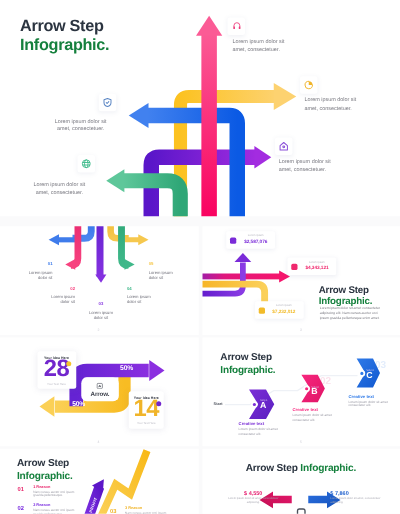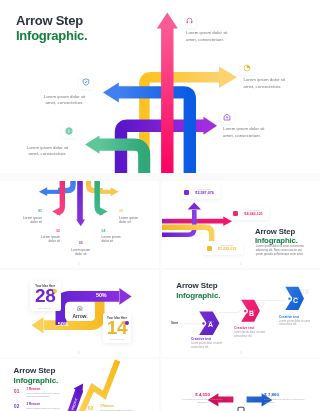--- a/index.html
+++ b/index.html
@@ -446,20 +446,23 @@
     <div class="rbd">Nam cursus auctor orci ipsum gravida pellentesque.</div>
   </div>
   <div class="rnum" style="left:88px;top:47.4px;color:#f0b429">03</div>
   <div class="rblk" style="left:100px;top:46px;width:35px;">
     <div class="rhd" style="color:#f0b429">3 Reason</div>
     <div class="rbd">Nam cursus auctor orci ipsum gravida pellentesque.</div>
   </div>
 </div>
 
 <div class="sheet" id="sheet7" style="left:162px;top:359px;width:158px;height:52px;">
+  <div class="ttl" style="left:34.5px;top:11.3px;font-size:8.1px;letter-spacing:-0.15px;white-space:nowrap;">
+    <span>Arrow Step</span> <span class="b">Infographic.</span>
+  </div>
   <svg width="158" height="52" viewBox="0 0 158 52" style="position:absolute;left:0;top:0;overflow:visible;">
     <defs>
       <linearGradient id="p7pink" x1="1" y1="0" x2="0" y2="1">
           <stop offset="0" stop-color="#e5176b"></stop>
           <stop offset="1" stop-color="#c10f52"></stop>
         </linearGradient>
       <linearGradient id="p7blue" x1="0" y1="0" x2="1" y2="1">
           <stop offset="0" stop-color="#2a6fe0"></stop>
           <stop offset="1" stop-color="#1450b8"></stop>
         </linearGradient>

